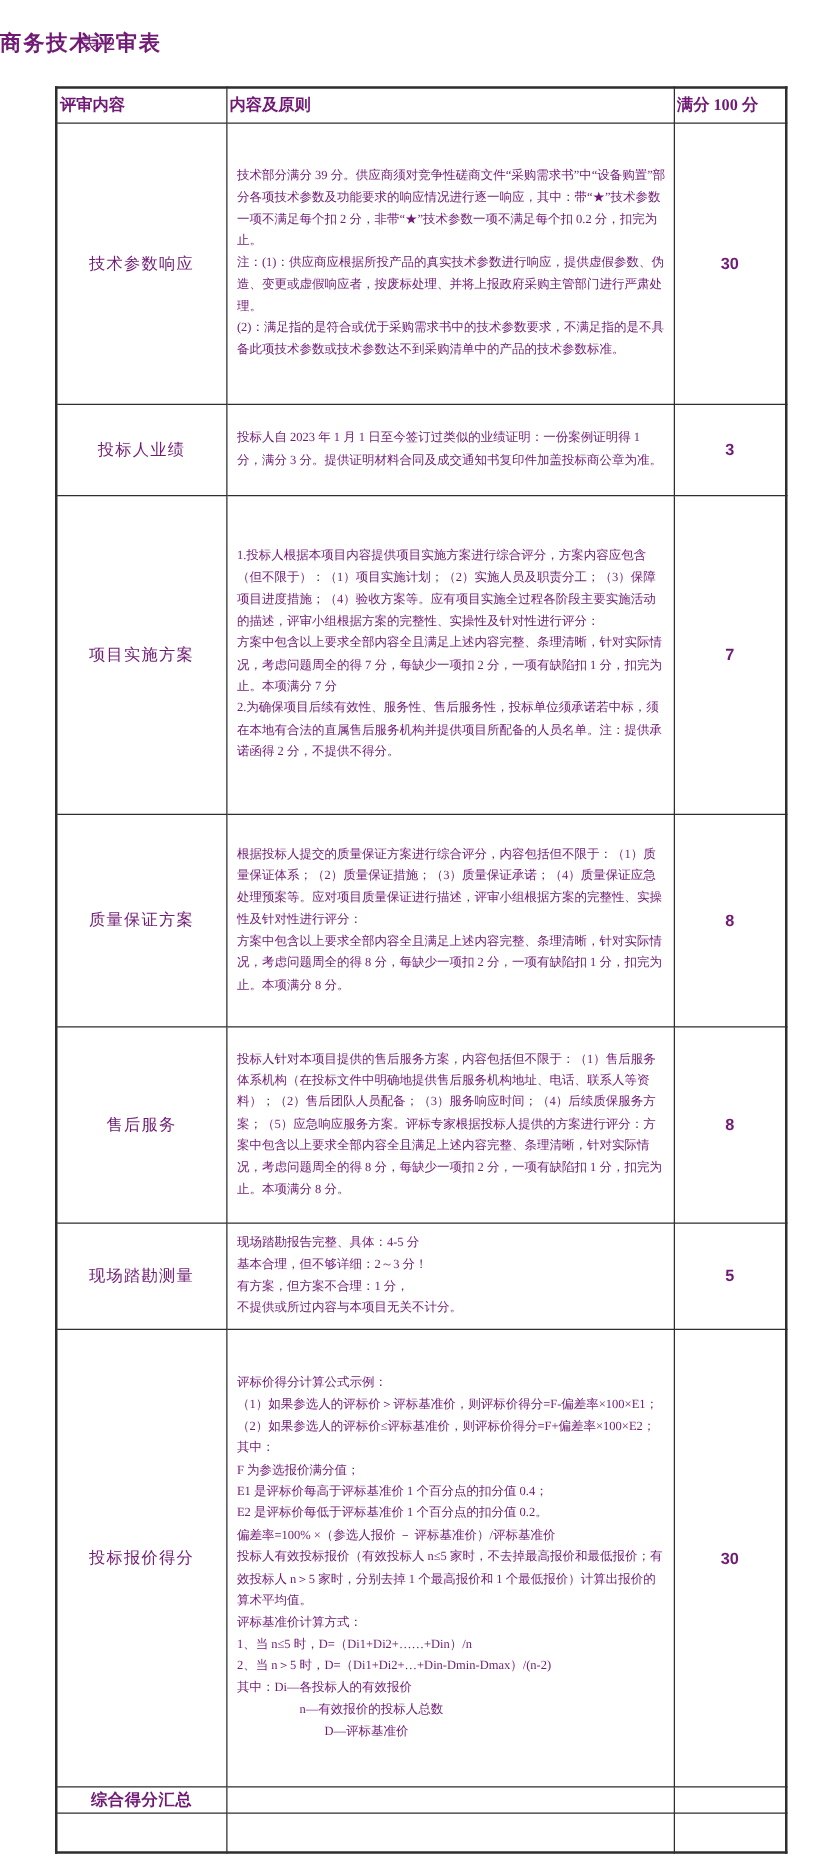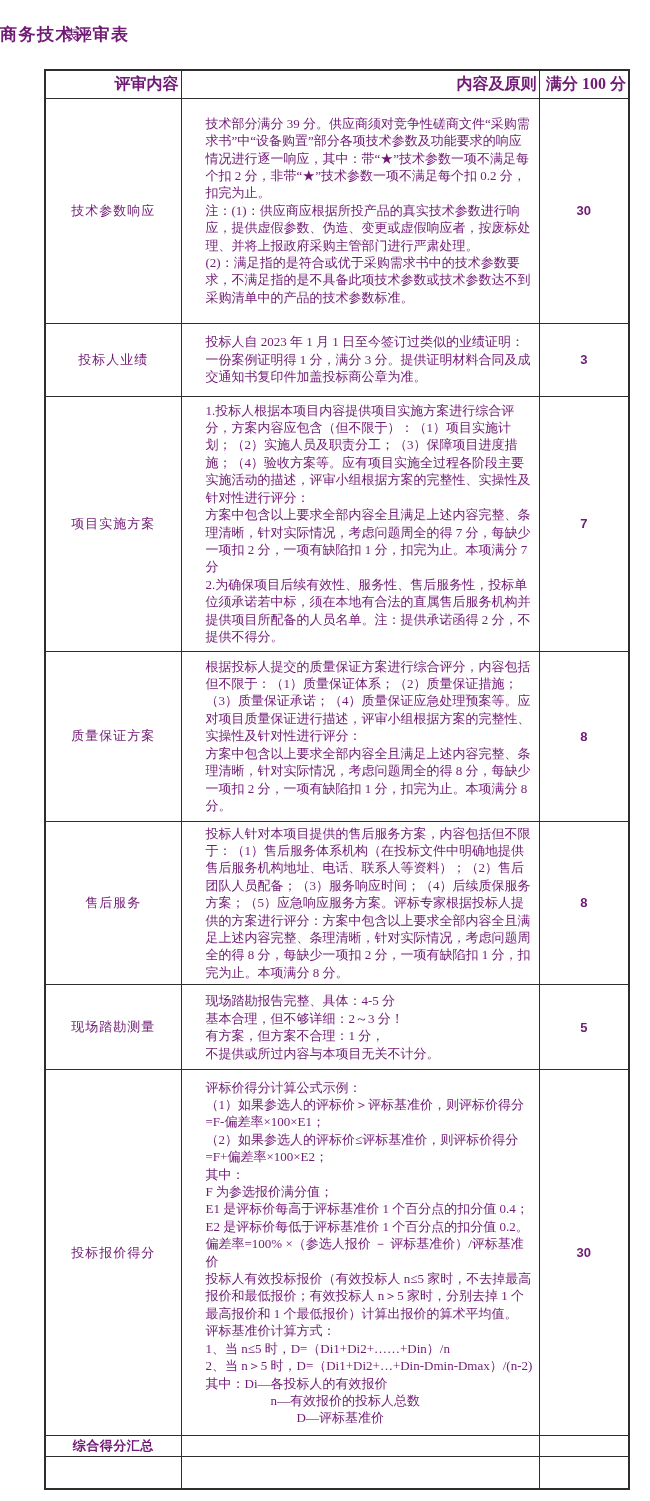--- a/index.html
+++ b/index.html
@@ -40,23 +40,23 @@
     border-collapse: collapse;
     table-layout: fixed;
     border: 2px solid #2e2e2e;
   }
   .eval-table th, .eval-table td {
     border: 1px solid #2e2e2e;
     vertical-align: middle;
     overflow: hidden;
   }
   .eval-table th {
-    font-size: 16px;
+    font-size: 13px;
     font-weight: bold;
-    text-align: right;
+    text-align: left;
     line-height: 16px;
     padding: 1px 2px;
   }
   tr.h-row    { height: 28px; }
   tr.r1 { height: 225px; }
   tr.r2 { height: 73px; }
   tr.r3 { height: 255px; }
   tr.r4 { height: 170px; }
   tr.r5 { height: 157px; }
   tr.r6 { height: 85px; }
@@ -64,24 +64,24 @@
   tr.r-sum   { height: 20px; }
   tr.r-blank { height: 32px; }
   td.label {
     text-align: center;
     font-size: 13px;
     letter-spacing: 1px;
     padding: 0 2px;
     font-family: Liberation Serif, serif;
   }
   td.content {
-    font-size: 13px;
+    font-size: 10px;
     line-height: 17.4px;
     text-align: left;
-    padding: 3px 6px 3px 24px;
+    padding: 3px 6px 3px 8px;
     white-space: pre-wrap;
     word-wrap: break-word;
   }
   td.score {
     text-align: center;
     font-size: 13px;
     font-weight: 600;
     font-family: "Liberation Sans", "DejaVu Sans", sans-serif;
   }
   td.sum-label {

